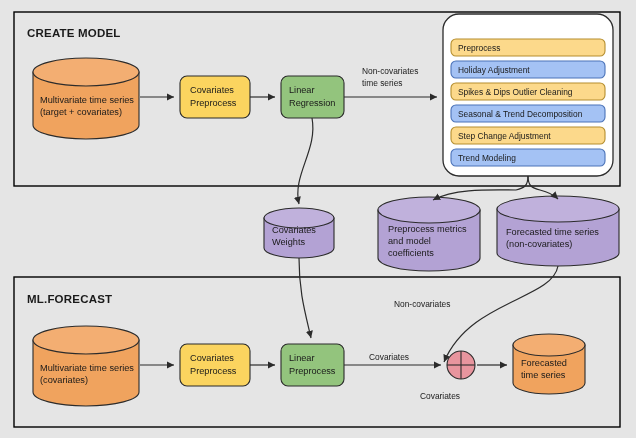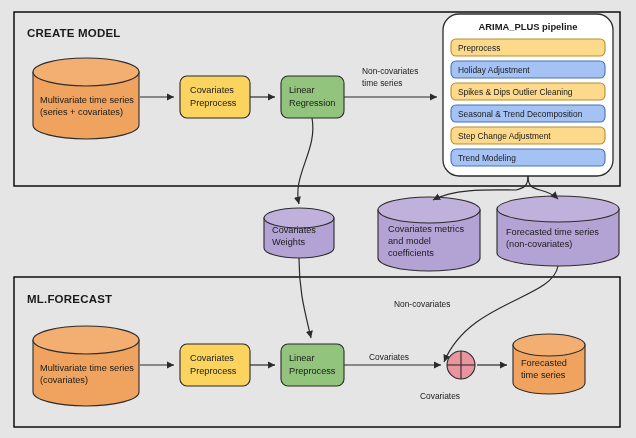--- a/index.html
+++ b/index.html
@@ -159,44 +159,43 @@
 
     <line class="connector" x1="140" y1="365" x2="174" y2="365" marker-end="url(#arrowhead)"></line>
     <line class="connector" x1="250" y1="365" x2="275" y2="365" marker-end="url(#arrowhead)"></line>
     <line class="connector" x1="344" y1="365" x2="441" y2="365" marker-end="url(#arrowhead)"></line>
     <line class="connector" x1="477" y1="365" x2="507" y2="365" marker-end="url(#arrowhead)"></line>
   </svg>
 
   <div class="txt section-title" style="left:27px; top:26px;">CREATE MODEL</div>
 
   <div class="txt node-label" style="left:40px; top:95px;">Multivariate time series</div>
-  <div class="txt node-label" style="left:40px; top:107px;">(series + covariates)</div>
+  <div class="txt node-label" style="left:40px; top:107px;">(target + covariates)</div>
 
   <div class="txt node-label" style="left:190px; top:85px;">Covariates</div>
   <div class="txt node-label" style="left:190px; top:98px;">Preprocess</div>
 
   <div class="txt node-label" style="left:289px; top:85px;">Linear</div>
   <div class="txt node-label" style="left:289px; top:98px;">Regression</div>
 
   <div class="txt edge-label" style="left:362px; top:66px;">Non-covariates</div>
   <div class="txt edge-label" style="left:362px; top:78px;">time series</div>
 
-  <div class="txt pipe-title" style="left:443px; top:21px; width:170px;">ARIMA_PLUS pipeline</div>
 
   <div class="txt pipe-row-label" style="left:458px; top:43px;">Preprocess</div>
   <div class="txt pipe-row-label" style="left:458px; top:65px;">Holiday Adjustment</div>
   <div class="txt pipe-row-label" style="left:458px; top:87px;">Spikes &amp; Dips Outlier Cleaning</div>
   <div class="txt pipe-row-label" style="left:458px; top:109px;">Seasonal &amp; Trend Decomposition</div>
   <div class="txt pipe-row-label" style="left:458px; top:131px;">Step Change Adjustment</div>
   <div class="txt pipe-row-label" style="left:458px; top:153px;">Trend Modeling</div>
 
   <div class="txt node-label" style="left:272px; top:225px;">Covariates</div>
   <div class="txt node-label" style="left:272px; top:237px;">Weights</div>
 
-  <div class="txt node-label" style="left:388px; top:224px;">Covariates metrics</div>
+  <div class="txt node-label" style="left:388px; top:224px;">Preprocess metrics</div>
   <div class="txt node-label" style="left:388px; top:236px;">and model</div>
   <div class="txt node-label" style="left:388px; top:248px;">coefficients</div>
 
   <div class="txt node-label" style="left:506px; top:227px;">Forecasted time series</div>
   <div class="txt node-label" style="left:506px; top:239px;">(non-covariates)</div>
 
   <div class="txt section-title" style="left:27px; top:292px;">ML.FORECAST</div>
 
   <div class="txt node-label" style="left:40px; top:363px;">Multivariate time series</div>
   <div class="txt node-label" style="left:40px; top:375px;">(covariates)</div>

